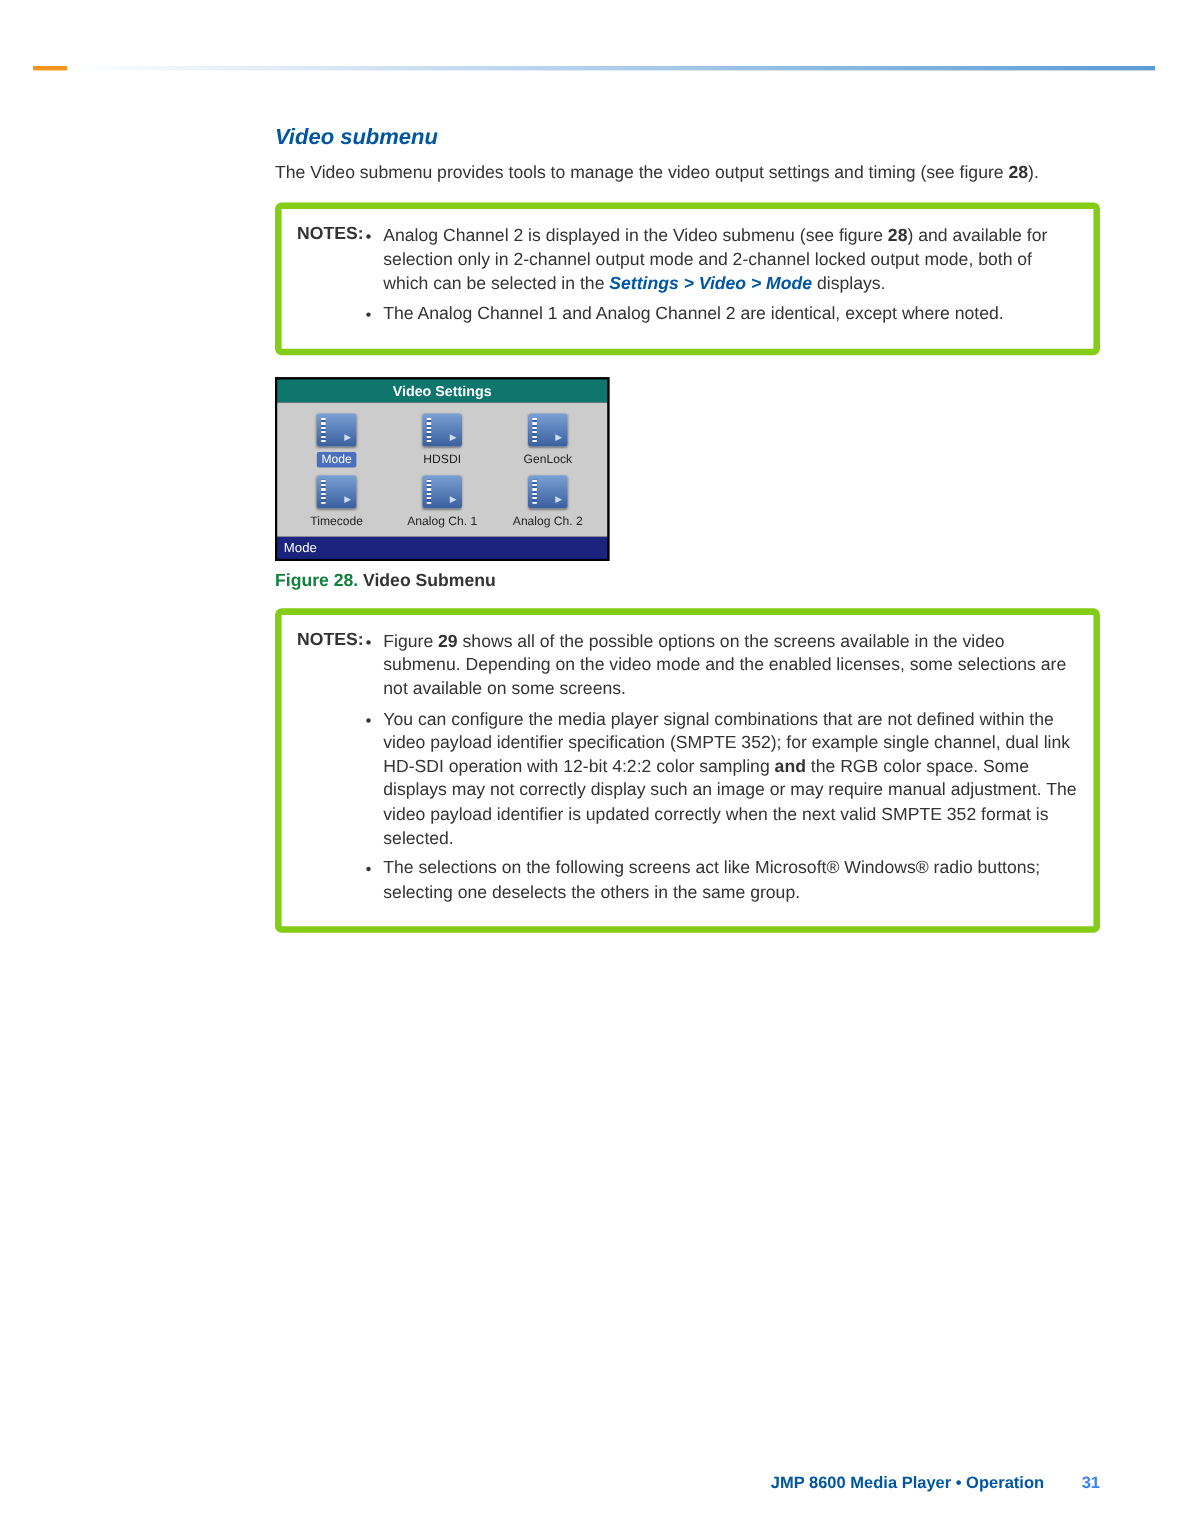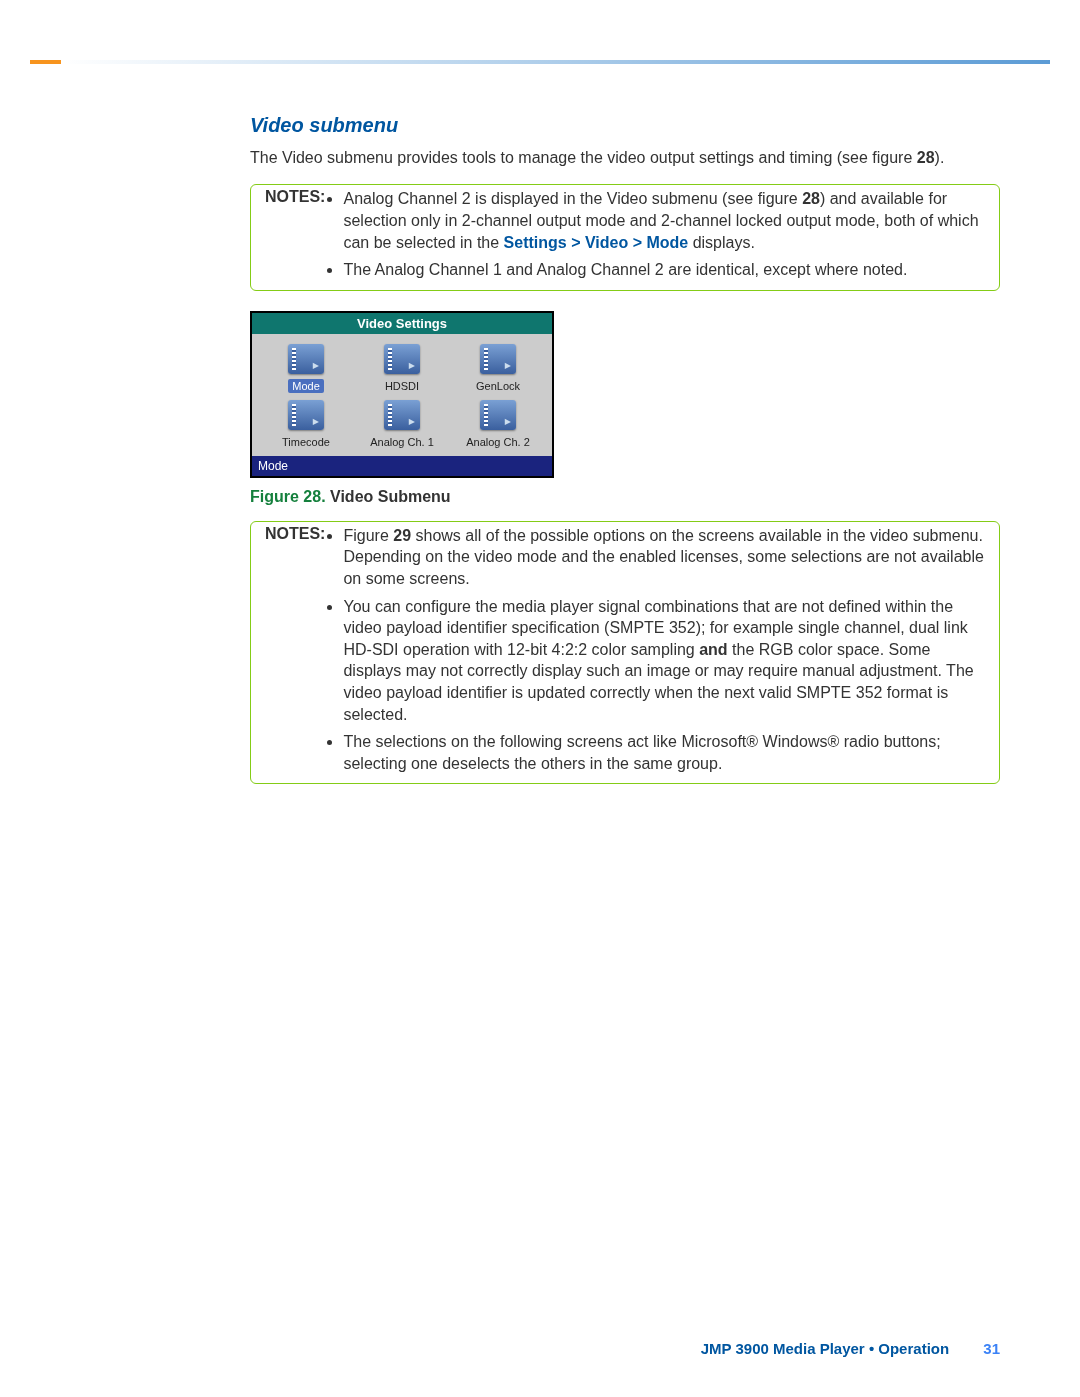--- a/index.html
+++ b/index.html
@@ -24,43 +24,44 @@
   font-style: italic;
   font-weight: bold;
   font-size: 20px;
   margin-bottom: 10px;
 }
 .body-text {
   line-height: 1.4;
   margin-bottom: 15px;
 }
 .notes-box {
-  border: 1px solid #84cc16;
+  border: 6px solid #84cc16;
   border-radius: 6px;
-  padding: 3px 14px;
+  padding: 14px 14px;
   margin: 10px 0 20px 0;
   display: flex;
   align-items: flex-start;
 }
 .notes-label {
   font-weight: bold;
   white-space: nowrap;
   margin-right: 6px;
 }
 .notes-list {
   margin: 0;
   padding-left: 12px;
 }
 .notes-list li {
   margin-bottom: 6px;
   line-height: 1.35;
 }
 .link-style {
   color: #0056a0;
   font-weight: bold;
+  font-style: italic;
 }
 .screenshot {
   width: 300px;
   border: 2px solid #000;
   background: #000;
   margin-bottom: 10px;
 }
 .screenshot-title {
   background: #0f766e;
   color: #fff;
@@ -199,15 +200,15 @@
       <li>
         <span>You can configure the media player signal combinations that are not defined within the video payload identifier specification (SMPTE 352); for example single channel, dual link HD-SDI operation with 12-bit 4:2:2 color sampling </span><b>and</b><span> the RGB color space. Some displays may not correctly display such an image or may require manual adjustment. The video payload identifier is updated correctly when the next valid SMPTE 352 format is selected.</span>
       </li>
       <li>The selections on the following screens act like Microsoft® Windows® radio buttons; selecting one deselects the others in the same group.</li>
     </ul>
   </div>
 
 </div>
 
 <div class="footer">
-  <span class="footer-title">JMP 3900 Media Player • Operation</span>
+  <span class="footer-title">JMP 8600 Media Player • Operation</span>
   <span class="footer-page">31</span>
 </div>
 
 </body></html>

